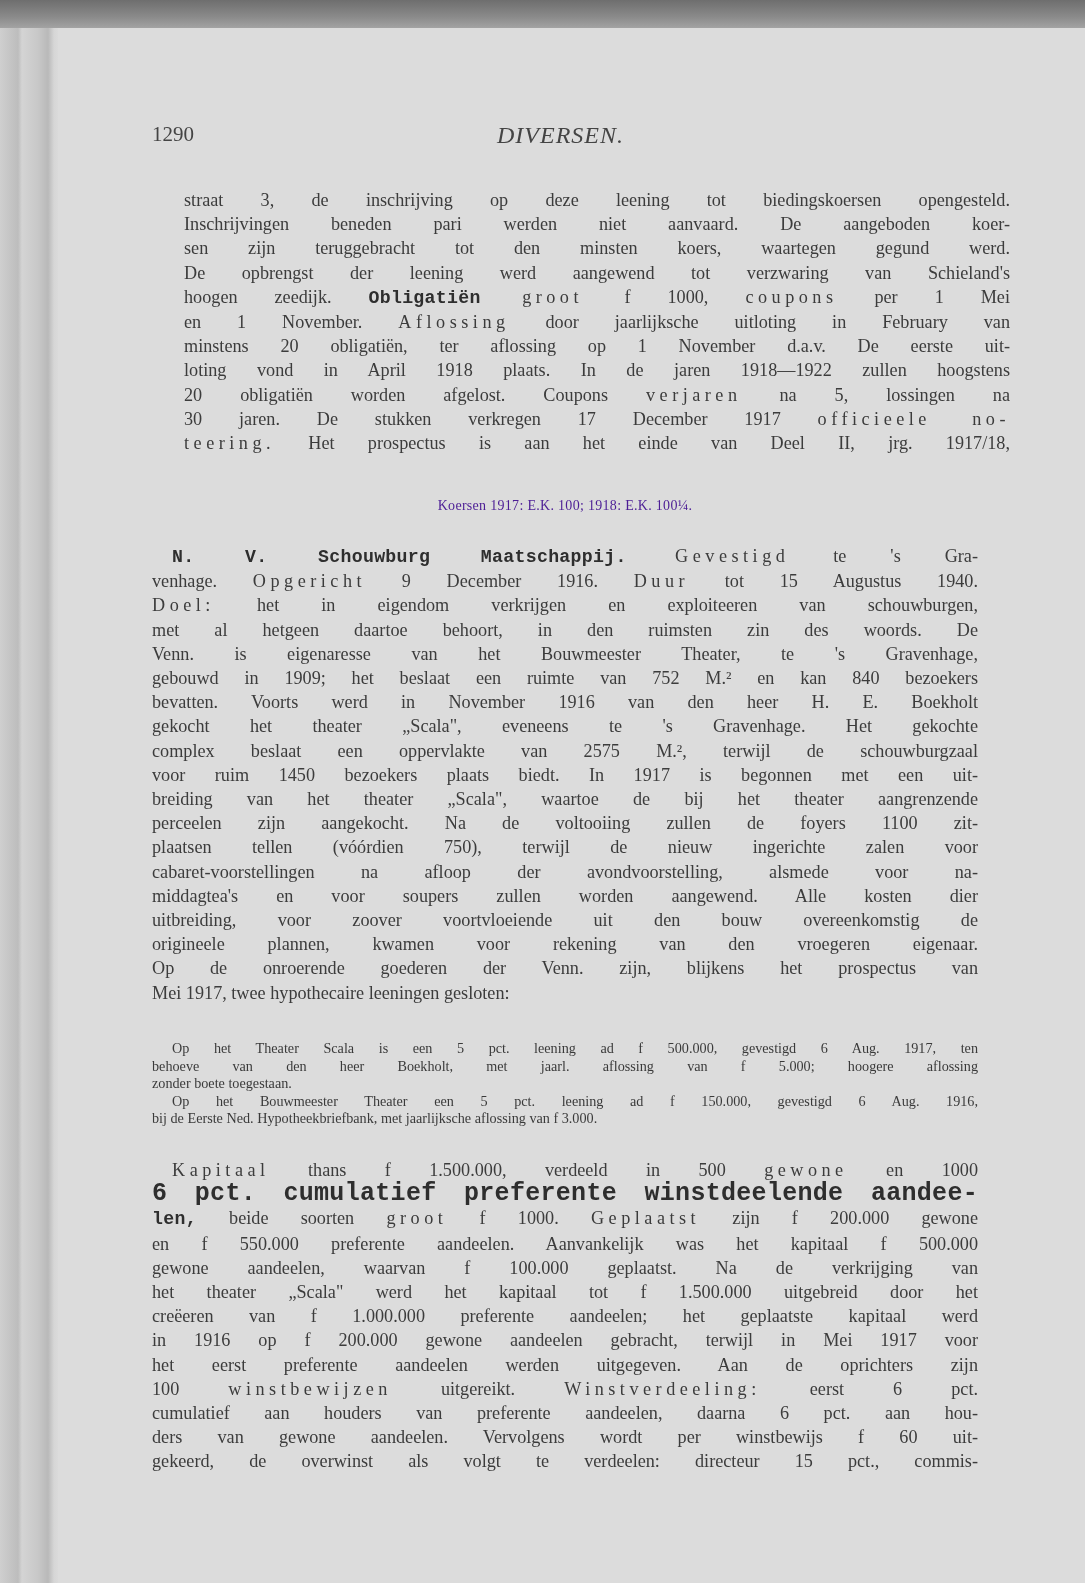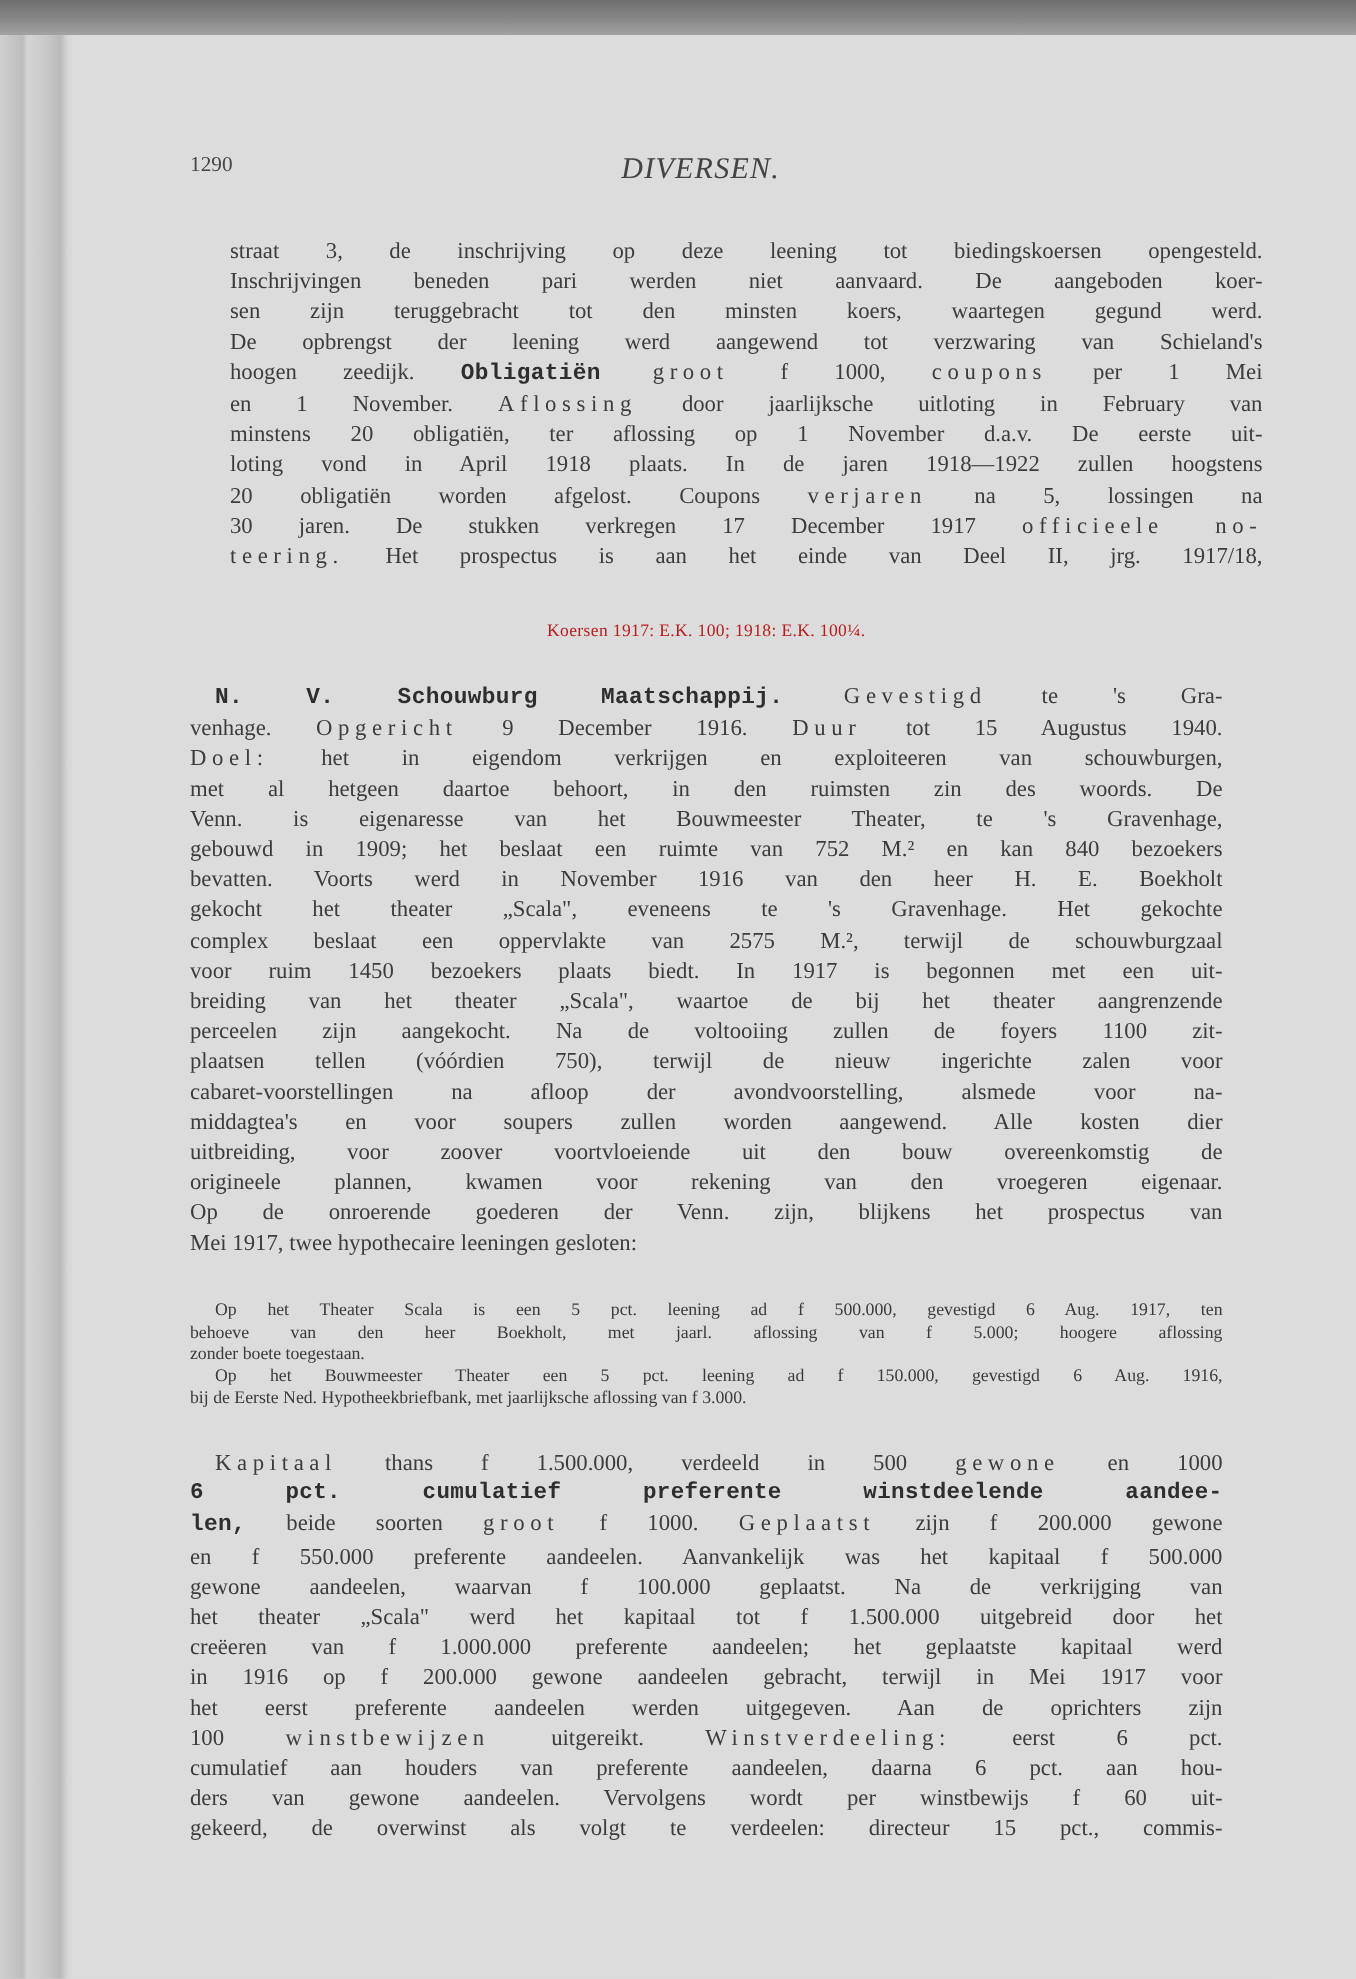--- a/index.html
+++ b/index.html
@@ -19,41 +19,41 @@
     background: linear-gradient(90deg, #cfcfcf 0, #bdbdbd 18px, #d4d4d4 22px, #c8c8c8 38px, #b9b9b9 48px, #d6d6d6 54px, #dadada 58px);
   }
   .page {
     position: absolute; left: 58px; top: 28px; width: 1027px; height: 1555px;
     background: #dcdcdc;
   }
   .header {
     position: absolute; left: 152px; top: 122px; width: 820px; height: 24px;
   }
   .page-number {
-    position: absolute; left: 0; top: 0; font-size: 17px; color: #444;
+    position: absolute; left: 0; top: 0; font-size: 21px; color: #444;
   }
   .running-title {
     position: absolute; left: 345px; top: 0; font-style: italic; font-size: 24px;
     letter-spacing: 1px; color: #444;
   }
   .body-text {
     position: absolute; left: 152px; width: 826px;
     font-size: 18.2px; line-height: 24.2px; text-align: justify;
     color: #3c3c3c;
   }
   .line { display: block; white-space: nowrap; text-align: justify; text-align-last: justify; }
   .line.last { text-align-last: left; }
   .spaced { letter-spacing: 4.5px; }
   .bold-sans {
     font-family: Liberation Mono, monospace;
     font-weight: bold; color: #2e2e2e; letter-spacing: 0.3px;
   }
   .koersen {
     position: absolute; left: 152px; top: 498px; width: 826px;
-    text-align: center; font-size: 14px; color: #b91c1c; letter-spacing: 0.3px;
+    text-align: center; font-size: 14px; color: #4c1d95; letter-spacing: 0.3px;
   }
   .small-text {
     position: absolute; left: 152px; width: 826px;
     font-size: 14.2px; line-height: 17.5px; color: #3a3a3a;
   }
   .indent { padding-left: 20px; }
 </style>
 </head>
 <body>
 
@@ -107,21 +107,21 @@
 <div class="small-text" style="top:1040px;">
   <span class="line indent">Op het Theater Scala is een 5 pct. leening ad f 500.000, gevestigd 6 Aug. 1917, ten</span>
   <span class="line">behoeve van den heer Boekholt, met jaarl. aflossing van f 5.000; hoogere aflossing</span>
   <span class="line last">zonder boete toegestaan.</span>
   <span class="line indent">Op het Bouwmeester Theater een 5 pct. leening ad f 150.000, gevestigd 6 Aug. 1916,</span>
   <span class="line last">bij de Eerste Ned. Hypotheekbriefbank, met jaarlijksche aflossing van f 3.000.</span>
 </div>
 
 <div class="body-text" style="top:1158px;">
   <span class="line" style="padding-left:20px;"><span class="spaced">Kapitaal</span><span> thans f 1.500.000, verdeeld in 500 </span><span class="spaced">gewone</span><span> en 1000</span></span>
-  <span class="line bold-sans" style="font-size:18px;">6 pct. cumulatief preferente winstdeelende aandee-</span>
+  <span class="line bold-sans" style="font-size:25px;">6 pct. cumulatief preferente winstdeelende aandee-</span>
   <span class="line"><span class="bold-sans">len,</span><span> beide soorten </span><span class="spaced">groot</span><span> f 1000. </span><span class="spaced">Geplaatst</span><span> zijn f 200.000 gewone</span></span>
   <span class="line">en f 550.000 preferente aandeelen. Aanvankelijk was het kapitaal f 500.000</span>
   <span class="line">gewone aandeelen, waarvan f 100.000 geplaatst. Na de verkrijging van</span>
   <span class="line">het theater „Scala" werd het kapitaal tot f 1.500.000 uitgebreid door het</span>
   <span class="line">creëeren van f 1.000.000 preferente aandeelen; het geplaatste kapitaal werd</span>
   <span class="line">in 1916 op f 200.000 gewone aandeelen gebracht, terwijl in Mei 1917 voor</span>
   <span class="line">het eerst preferente aandeelen werden uitgegeven. Aan de oprichters zijn</span>
   <span class="line"><span>100 </span><span class="spaced">winstbewijzen</span><span> uitgereikt. </span><span class="spaced">Winstverdeeling:</span><span> eerst 6 pct.</span></span>
   <span class="line">cumulatief aan houders van preferente aandeelen, daarna 6 pct. aan hou-</span>
   <span class="line">ders van gewone aandeelen. Vervolgens wordt per winstbewijs f 60 uit-</span>

